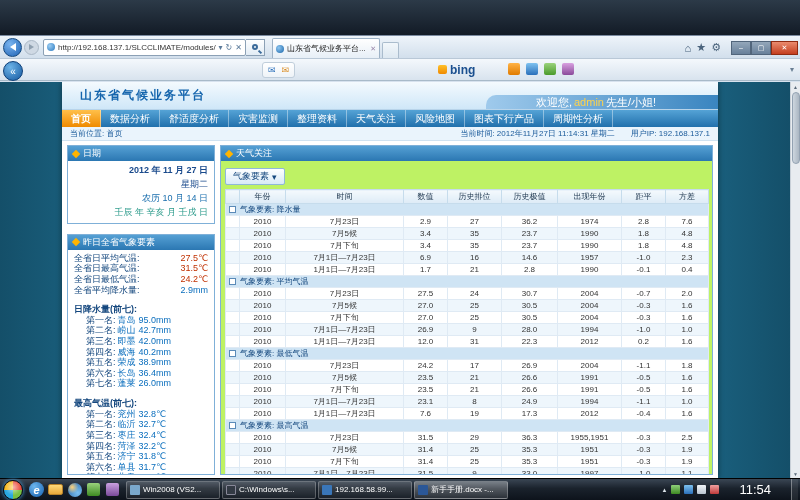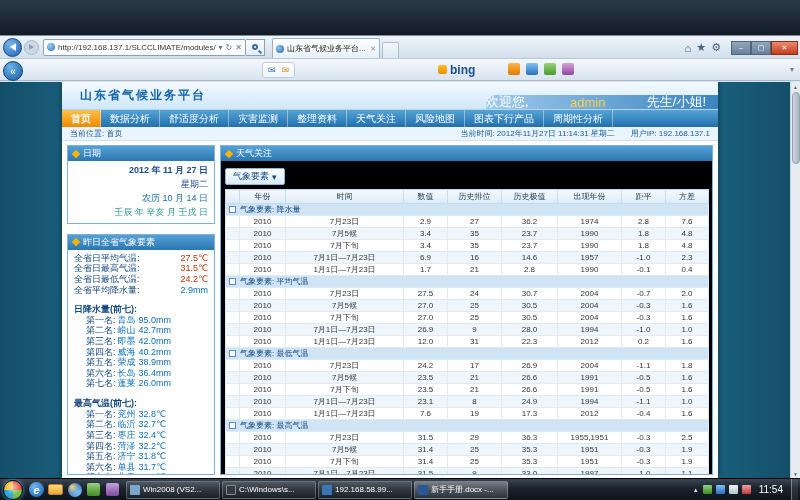--- a/index.html
+++ b/index.html
@@ -55,21 +55,21 @@
   
   .viewport{position:absolute;top:46px;left:0;width:790px;height:397px;background:linear-gradient(90deg,#144f69,#1a607e 10%,#1a607e 90%,#144f69);overflow:hidden}
   .vscroll{position:absolute;right:0;top:46px;width:10px;height:397px;background:#e8ecf0;border-left:1px solid #c8d0d8;display:flex;flex-direction:column;align-items:center}
   .sb-btn{width:10px;height:10px;font-size:5px;color:#5a6a7a;display:flex;align-items:center;justify-content:center;cursor:pointer}
   .sb-thumb{width:8px;height:72px;background:linear-gradient(90deg,#cdd6df,#aab6c2);border:1px solid #93a2b2;border-radius:4px;cursor:grab}
   .sb-bottom{margin-top:auto}
 
   .page{position:absolute;left:62px;top:0;width:656px;height:397px;background:#fff;overflow:hidden;box-shadow:0 0 6px rgba(0,0,0,.45)}
   .pg-head{position:relative;height:28px;background:linear-gradient(#f4fafe,#cfe7f8);border-bottom:1px solid #b8d4ea}
   .pg-title{position:absolute;left:18px;top:5px;font-size:12px;font-weight:bold;color:#1565ad;letter-spacing:2px}
-  .welcome{position:absolute;right:0;bottom:0;height:14px;width:232px;background:linear-gradient(90deg,#9fcaec,#3a85c0);color:#fff;font-size:13px;display:flex;align-items:center;justify-content:space-between;padding-right:12px;border-radius:10px 0 0 0}
+  .welcome{position:absolute;right:0;bottom:0;height:14px;width:232px;background:linear-gradient(90deg,#9fcaec,#3a85c0);color:#fff;font-size:11px;display:flex;align-items:center;justify-content:center;padding-right:12px;border-radius:10px 0 0 0}
   .welcome .user{color:#ffd24a;margin:0 2px}
 
   .nav{height:17px;background:linear-gradient(#55a3d6,#2170ac);display:flex;font-size:10px;color:#fff}
   .nav-item{display:flex;align-items:center;padding:0 9px;border-right:1px solid rgba(255,255,255,.4);cursor:pointer;white-space:nowrap}
   .nav-item.active{background:linear-gradient(#ffc04a,#ef8a00);font-weight:bold}
 
   .crumb-row{height:14px;background:#eaf4fc;border-bottom:1px solid #cfe2f1;display:flex;align-items:center;justify-content:space-between;font-size:8px;color:#1a5a9a;padding:0 8px}
   .status{display:flex;gap:16px}
 
   .content{position:absolute;top:59px;left:0;width:656px;height:338px;padding:4px 5px;display:flex;gap:5px;background:#fff}
@@ -87,21 +87,21 @@
   .weather-b{flex:1;overflow:hidden;line-height:1.18}
   .sum-row{display:flex;justify-content:space-between;white-space:nowrap}
   .sum-label{color:#14477e}
   .grp-h{font-weight:bold;color:#14477e;margin-top:9px}
   .grp-item{padding-left:12px;white-space:nowrap}
   .grp-item .rank{color:#14477e}
   .grp-item .station{color:#0a6ebd;margin-left:2px;cursor:pointer}
   .grp-item .val{color:#0a6ebd;margin-left:3px}
 
   .main{flex:1;border:1px solid #7fb0d8;display:flex;flex-direction:column;overflow:hidden}
-  .main-b{flex:1;padding:4px;overflow:hidden;background:#000000}
+  .main-b{flex:1;padding:4px;overflow:hidden;background:#bef264}
   .filter-btn{display:inline-flex;align-items:center;gap:3px;font-size:9px;color:#14477e;background:linear-gradient(#feffff,#d8eaf7);border:1px solid #8fb8d8;border-radius:2px;padding:1px 7px;margin-bottom:4px;cursor:pointer}
   .wtable{width:100%;border-collapse:collapse;table-layout:fixed;font-size:8px;color:#333;text-align:center}
   .wtable th{background:linear-gradient(#f4f9fd,#ddebf6);border:1px solid #c6dcec;height:14px;font-weight:normal;color:#223a52;overflow:hidden;white-space:nowrap}
   .wtable td{border:1px solid #dfeaf4;height:12px;padding:0 1px;overflow:hidden;white-space:nowrap;background:#fff}
   .wtable tr.shade td{background:#eef6fc}
   .wtable tr.section td{background:#cfe4f4;text-align:left;color:#14477e;padding-left:3px}
   .cb{display:inline-block;width:7px;height:7px;border:1px solid #5a8ab8;background:#fff;margin-right:4px;vertical-align:-1px;cursor:pointer}
 
   
   .taskbar{position:absolute;left:0;bottom:0;width:800px;height:22px;background:linear-gradient(#3a4654,#1a222c 45%,#0d131b);border-top:1px solid #000;display:flex;align-items:center;z-index:50}
@@ -119,21 +119,21 @@
   .wb-ic{width:10px;height:10px;flex:none;border-radius:1px}
   .wb-ic0{background:#7aa8cc}.wb-ic1{background:#333a44;border:1px solid #889}.wb-ic2{background:#3a76b8}.wb-ic3{background:#2b5797}
   .wb-txt{font-size:8px;color:#fff;white-space:nowrap;overflow:hidden}
   .tray{margin-left:auto;display:flex;align-items:center;gap:4px;padding-right:2px}
   .tray-arrow{color:#dde4ea;font-size:6px;cursor:pointer}
   .tray-ic{width:9px;height:9px;border-radius:1px;cursor:pointer}
   .tr1{background:linear-gradient(#8fd07a,#3e8a22)}
   .tr2{background:linear-gradient(#7ec2f0,#2a6fba)}
   .tr3{background:linear-gradient(#f0f4f8,#b8c4d0)}
   .tr4{background:linear-gradient(#f0a0a0,#c03a3a)}
-  .clock{color:#fff;font-size:10px;margin:0 4px;cursor:default}
+  .clock{color:#fff;font-size:13px;margin:0 16px;cursor:default}
   .show-desktop{width:7px;height:22px;border-left:1px solid rgba(255,255,255,.35);background:rgba(255,255,255,.08);cursor:pointer}
 </style>
 </head>
 <body>
 
 <div class="desktop-top"></div>
 
 <div class="browser">
 
   <div class="chrome1">

